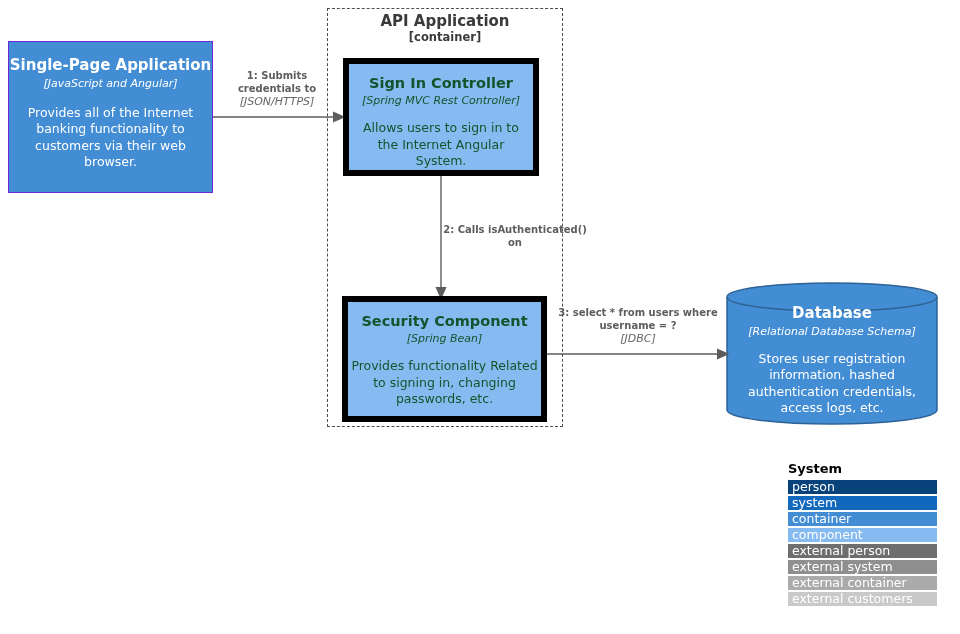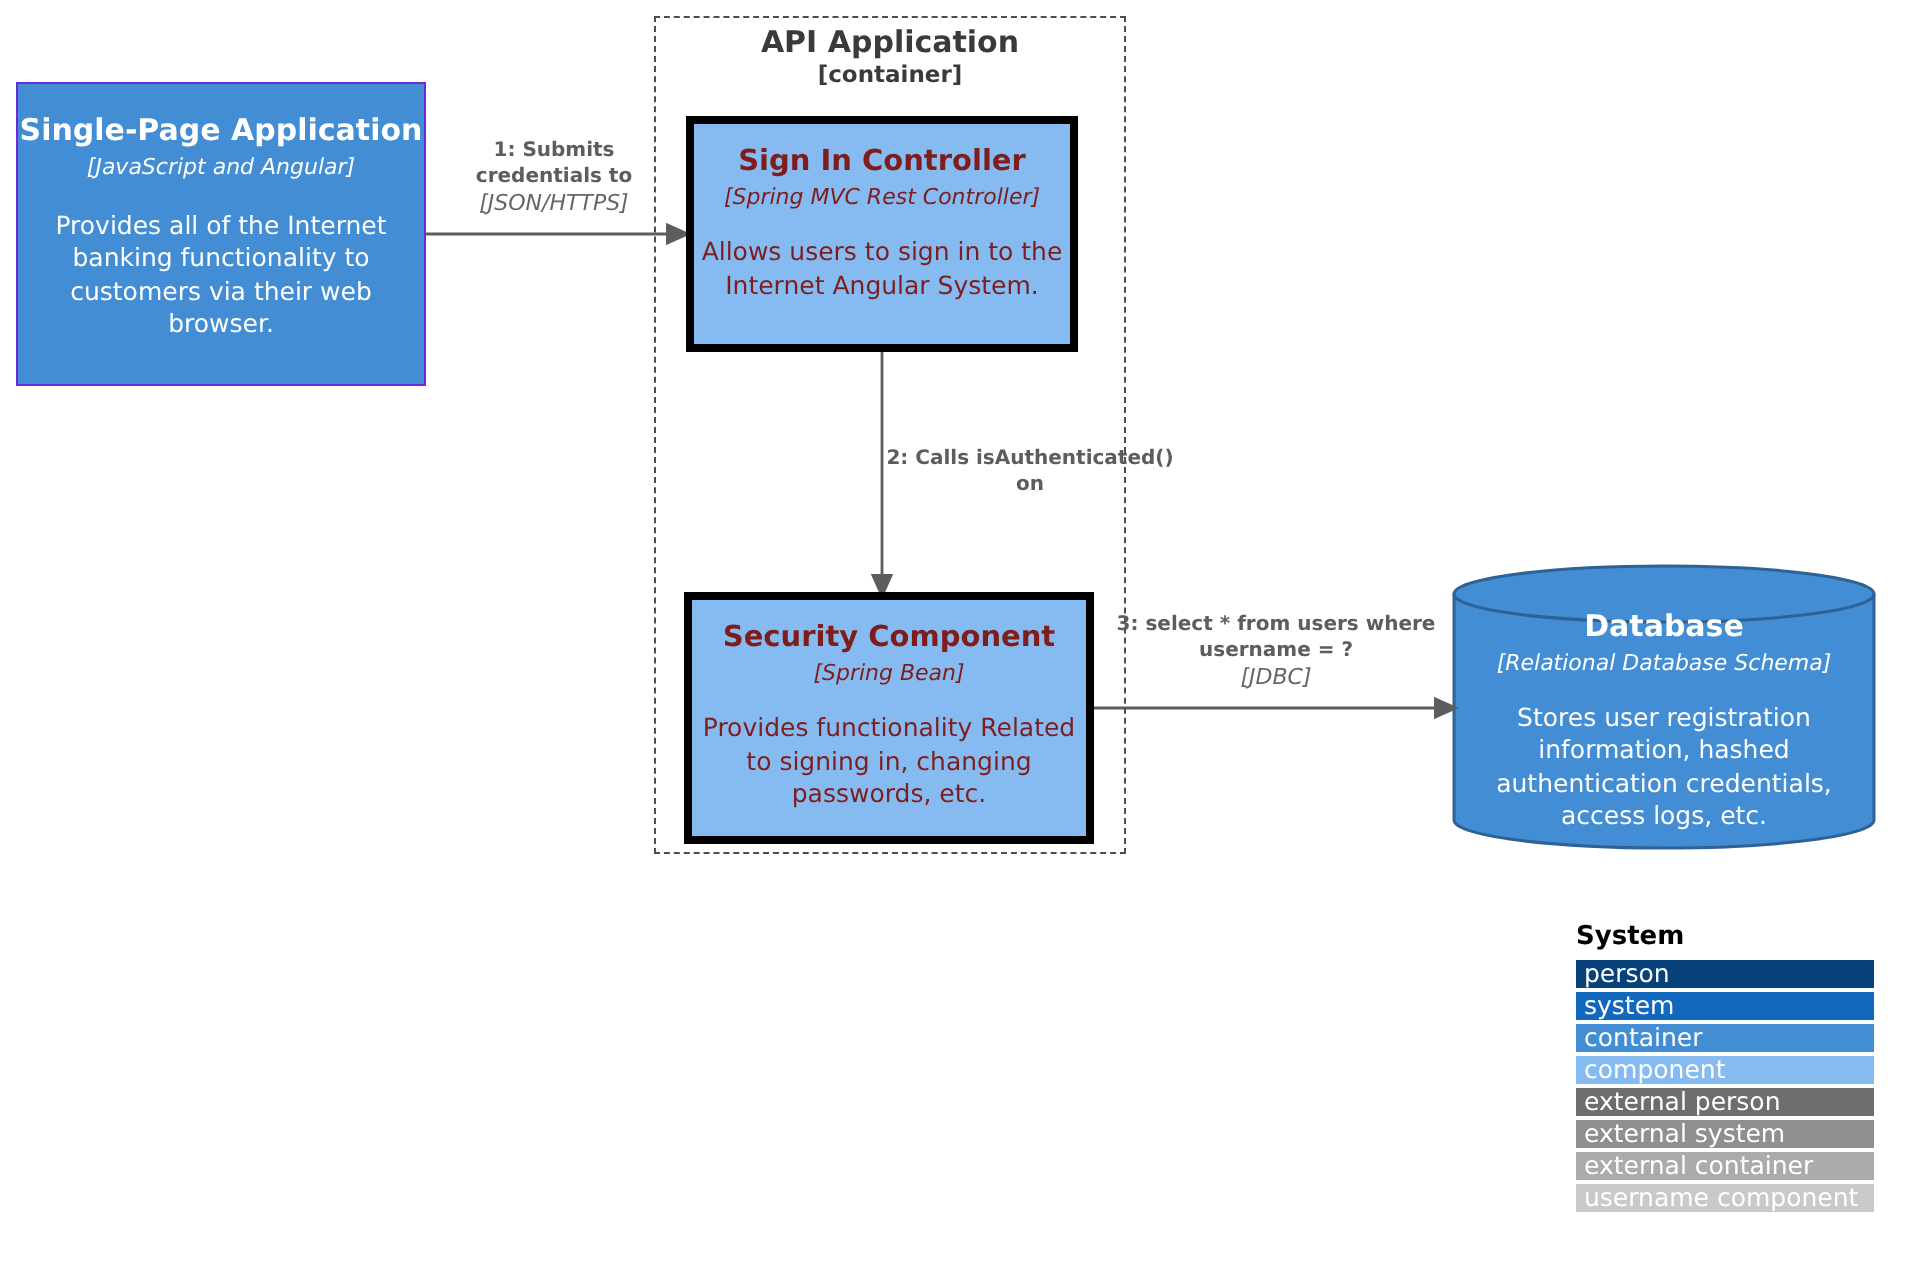--- a/index.html
+++ b/index.html
@@ -22,22 +22,22 @@
   
   .node {
     position: absolute;
     text-align: center;
   }
   .container-box {
     color: #ffffff;
     border: 1px solid #6d28d9;
   }
   .component-box {
-    color: #7f1d1d;
-    border: 4px solid #000000;
+    color: #14532d;
+    border: 6px solid #000000;
   }
   .node-title { font-size: 15px; font-weight: bold; line-height: 1.32; }
   .component-box .node-title { font-size: 14.5px; }
   .node-meta  { font-size: 11px; font-style: italic; line-height: 1.3; margin-top: 1px; }
   .node-desc  { font-size: 12.5px; line-height: 1.3; margin-top: 14px; padding: 0 2px; }
   .spa      { left: 8px;   top: 41px;  width: 205px; height: 152px; padding-top: 14px; }
   .signin   { left: 343px; top: 58px;  width: 196px; height: 118px; padding-top: 10px; }
   .signin .node-desc { margin-top: 12px; padding: 0 3px; }
   .security { left: 342px; top: 296px; width: 205px; height: 126px; padding-top: 10px; }
   .security .node-desc { margin-top: 12px; }
@@ -149,16 +149,16 @@
 
   <div class="legend">
     <div class="legend-title">System</div>
     <div class="legend-row" style="background-color: rgb(8, 66, 123);">person</div>
     <div class="legend-row" style="background-color: rgb(17, 104, 189);">system</div>
     <div class="legend-row" style="background-color: rgb(67, 141, 213);">container</div>
     <div class="legend-row" style="background-color: rgb(133, 187, 240);">component</div>
     <div class="legend-row" style="background-color: rgb(110, 110, 110);">external person</div>
     <div class="legend-row" style="background-color: rgb(143, 143, 143);">external system</div>
     <div class="legend-row" style="background-color: rgb(171, 171, 171);">external container</div>
-    <div class="legend-row" style="background-color: rgb(201, 201, 201);">username component</div>
+    <div class="legend-row" style="background-color: rgb(201, 201, 201);">external customers</div>
   </div>
 
 </div>
 
 </body></html>

